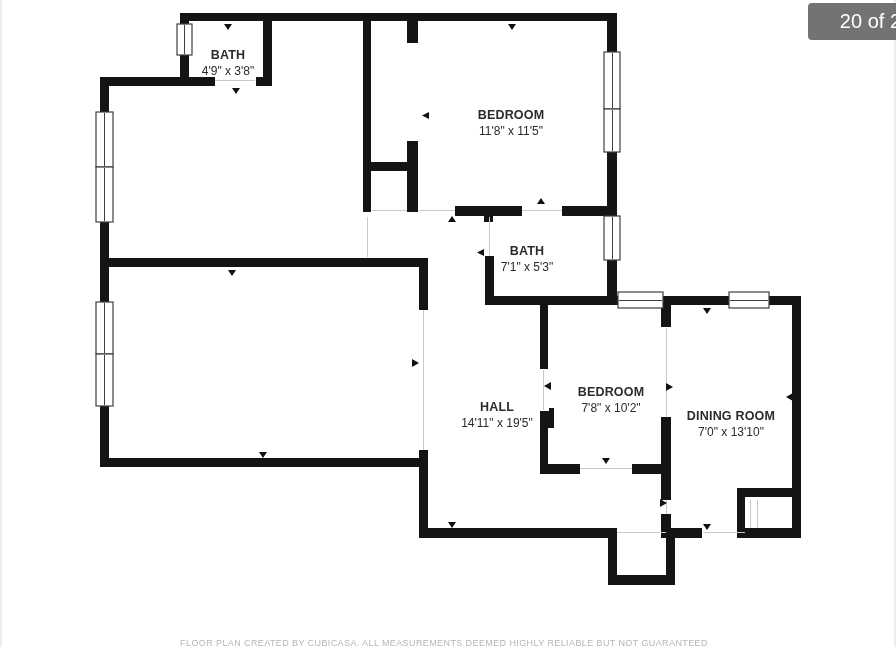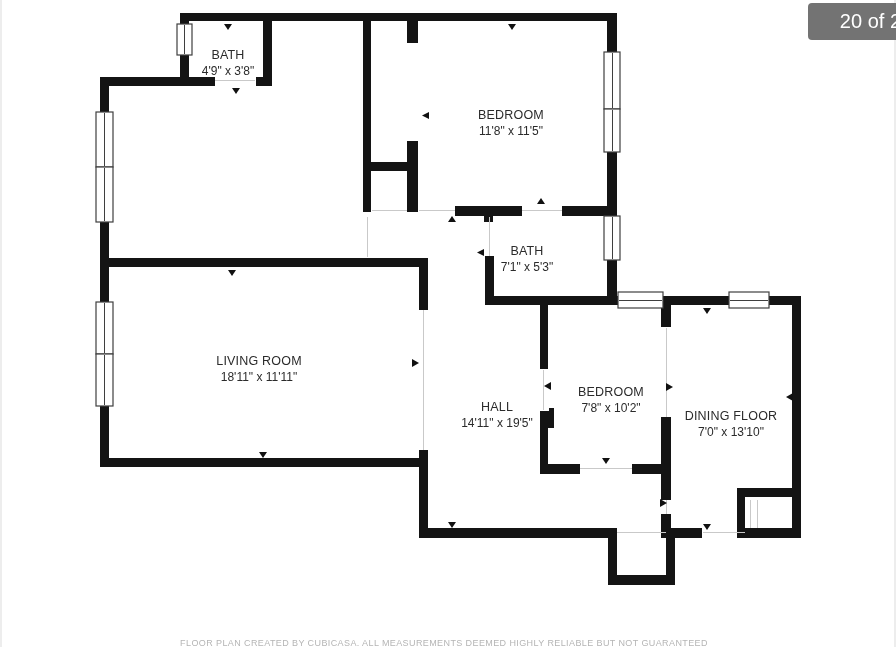--- a/index.html
+++ b/index.html
@@ -1,21 +1,21 @@
 <!DOCTYPE html>
 <html><head>
 <meta charset="utf-8">
 <style>
   html,body{margin:0;padding:0;background:#ffffff;}
   body{font-family:"Liberation Sans","DejaVu Sans",sans-serif;}
   #stage{position:relative;width:896px;height:647px;background:#ffffff;overflow:hidden;}
   .edge{position:absolute;top:0;bottom:0;width:2px;background:#ededed;}
   #plan-svg{position:absolute;left:0;top:0;}
   .room-label{position:absolute;transform:translate(-50%,-50%);text-align:center;color:#2b2b2b;white-space:nowrap;}
-  .room-name{font-size:12.5px;letter-spacing:.2px;line-height:16px;}
+  .room-name{font-size:12.5px;letter-spacing:.2px;line-height:16px;font-weight:bold;}
   .room-dims{font-size:12px;line-height:16px;}
   #pager-badge{position:absolute;left:808px;top:3px;width:86px;height:37px;background:#737373;
     border-radius:4px;color:#fff;font-size:20px;display:flex;align-items:center;justify-content:center;padding-left:25px;}
   #footer-note{position:absolute;left:444px;top:637px;transform:translateX(-50%);
     font-size:9px;line-height:12px;color:#b5b5b5;letter-spacing:.4px;white-space:nowrap;}
   .w{fill:#141414;}
   .gap{fill:#ffffff;}
   .thin{fill:#c9c9c9;}
   .win{fill:#ffffff;stroke:#3f3f3f;stroke-width:1.2;}
   .glass{fill:#3f3f3f;}
@@ -141,33 +141,29 @@
     <div class="room-dims">4'9" x 3'8"</div>
   </div>
   <div class="room-label" style="left:511px;top:123px">
     <div class="room-name">BEDROOM</div>
     <div class="room-dims">11'8" x 11'5"</div>
   </div>
   <div class="room-label" style="left:527px;top:259px">
     <div class="room-name">BATH</div>
     <div class="room-dims">7'1" x 5'3"</div>
   </div>
-  <div class="room-label" style="left:259px;top:369px">
-    <div class="room-name">LIVING ROOM</div>
-    <div class="room-dims">18'11" x 11'11"</div>
-  </div>
   <div class="room-label" style="left:497px;top:415px">
     <div class="room-name">HALL</div>
     <div class="room-dims">14'11" x 19'5"</div>
   </div>
   <div class="room-label" style="left:611px;top:400px">
     <div class="room-name">BEDROOM</div>
     <div class="room-dims">7'8" x 10'2"</div>
   </div>
   <div class="room-label" style="left:731px;top:424px">
-    <div class="room-name">DINING FLOOR</div>
+    <div class="room-name">DINING ROOM</div>
     <div class="room-dims">7'0" x 13'10"</div>
   </div>
 
   <div id="pager-badge">20 of 20</div>
 
   <div id="footer-note">FLOOR PLAN CREATED BY CUBICASA. ALL MEASUREMENTS DEEMED HIGHLY RELIABLE BUT NOT GUARANTEED</div>
 </div>
 
 </body></html>

